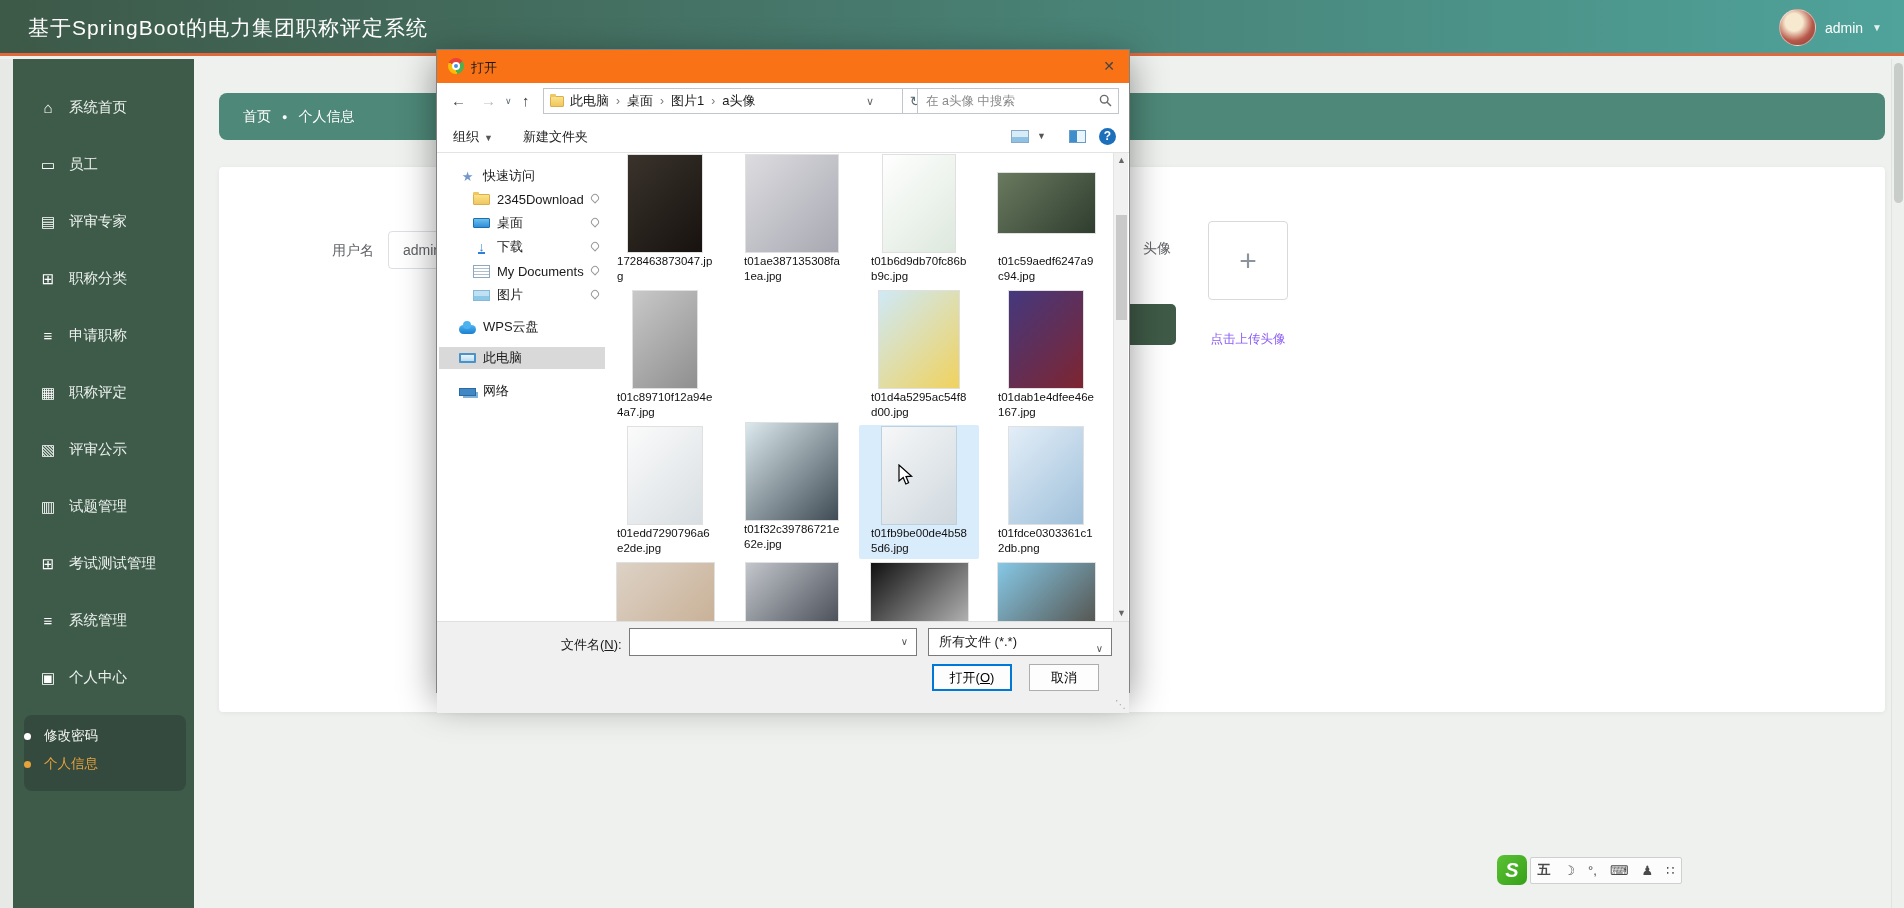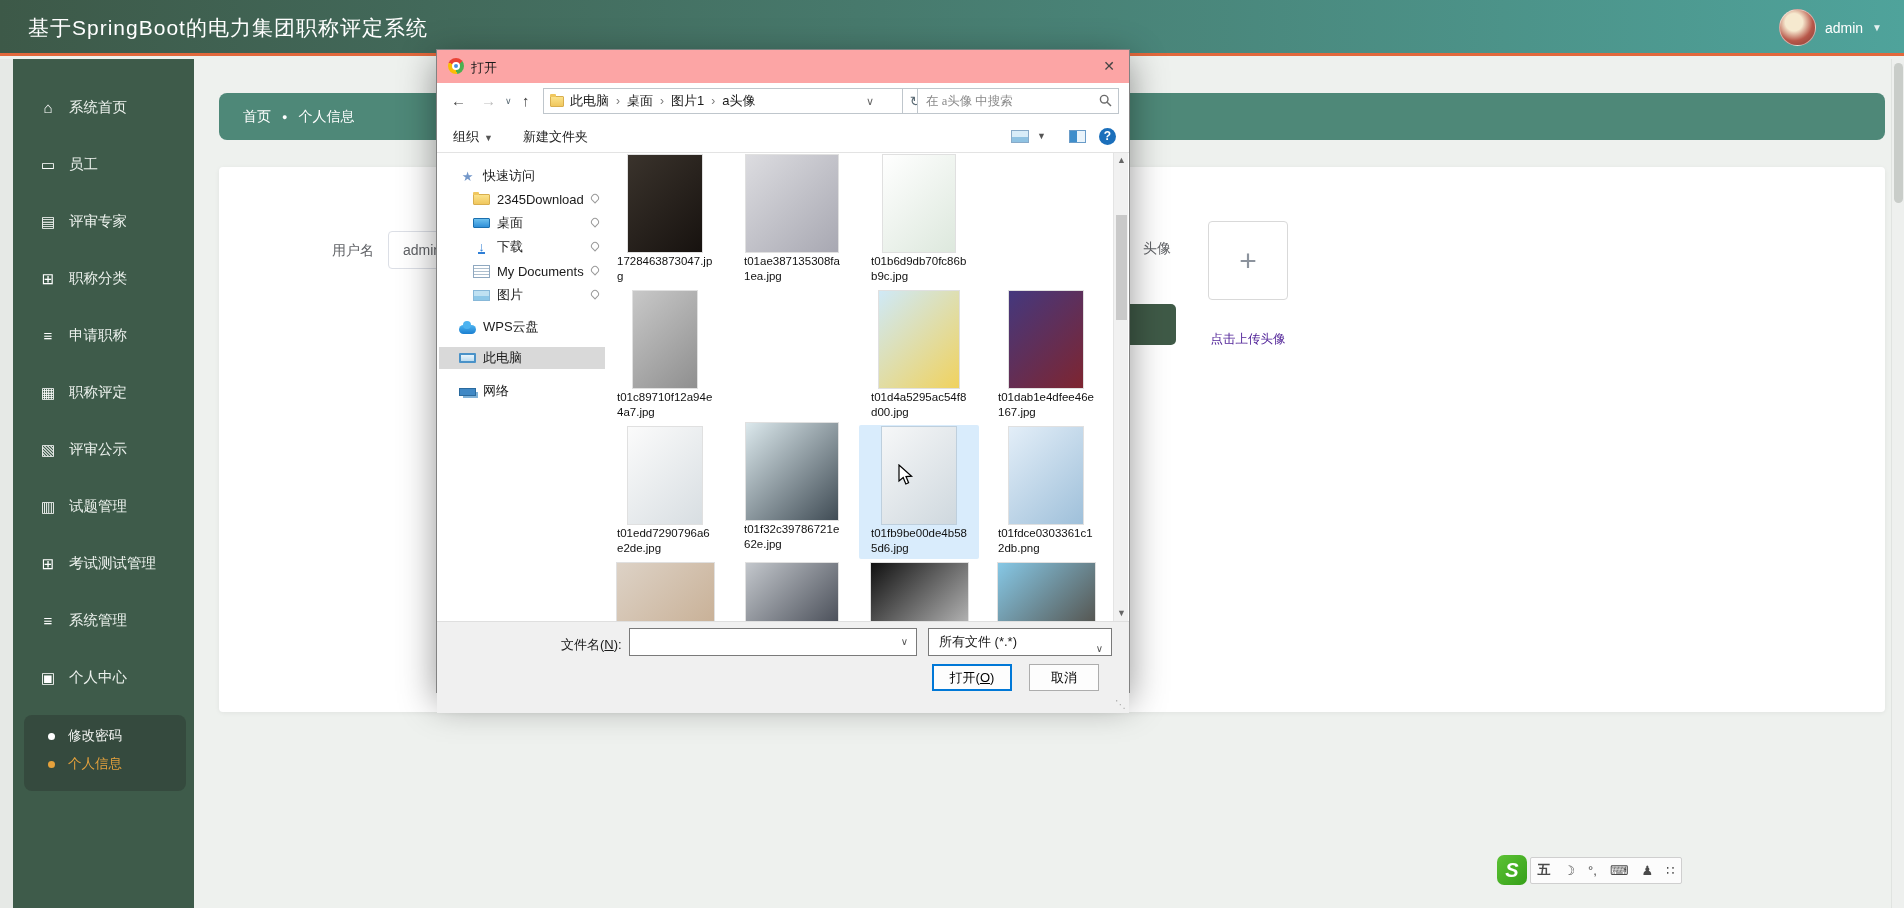--- a/index.html
+++ b/index.html
@@ -19,53 +19,53 @@
   
   #left-strip { position:absolute; left:0; top:59px; width:13px; height:849px; background:#e6e9e6; }
   #page-scrollbar { position:absolute; right:0; top:59px; width:13px; height:849px; background:#eef0ee; border-left:1px solid #e0e3e0; }
   #page-scroll-thumb { position:absolute; left:2px; top:4px; width:9px; height:140px; background:#c9cdc9; border-radius:5px; }
 
   
   #sidebar { position:absolute; left:13px; top:59px; width:181px; height:849px; background:#3e5b4a; }
   .side-item { position:relative; height:57px; display:flex; align-items:center; padding-left:26px; color:#edf2ee; font-size:14.5px; cursor:pointer; }
   .side-item .sicon { width:18px; margin-right:12px; font-size:15px; text-align:center; color:#fff; }
   #side-submenu { position:absolute; left:11px; top:656px; width:162px; height:76px; background:#354a3e; border-radius:8px; }
-  .sub-item { position:absolute; left:0; width:100%; height:28px; display:flex; align-items:center; padding-left:24px; font-size:13.5px; color:#f2f4f1; }
+  .sub-item { position:absolute; left:0; width:100%; height:28px; display:flex; align-items:center; font-size:13.5px; color:#f2f4f1; }
   .sub-item .bullet { width:7px; height:7px; border-radius:50%; background:#fff; margin-right:13px; }
   .sub-item.active { color:#e6a23c; }
   .sub-item.active .bullet { background:#e6a23c; }
 
   
   #breadcrumb-bar { position:absolute; left:219px; top:93px; width:1666px; height:47px; background:#4e8878; border-radius:8px; display:flex; align-items:center; padding-left:24px; color:#fff; font-size:14px; z-index:1; }
   #breadcrumb-bar .dot { font-size:9px; margin:0 11px; }
   #content-card { position:absolute; left:219px; top:167px; width:1666px; height:545px; background:#fff; border-radius:4px; box-shadow:0 1px 5px rgba(0,0,0,.06); z-index:1; }
   #username-label { position:absolute; left:264px; top:242px; width:110px; text-align:right; font-size:14px; color:#606266; z-index:1; }
   #username-input { position:absolute; left:388px; top:231px; width:310px; height:38px; border:1px solid #dcdfe6; border-radius:4px; background:#fff; font-size:14px; color:#606266; padding:0 14px; z-index:1; font-family:inherit; }
   #submit-button { position:absolute; left:1088px; top:304px; width:88px; height:41px; background:#3f5a47; border:none; border-radius:5px; z-index:1; cursor:pointer; }
   #avatar-label { position:absolute; left:1143px; top:240px; font-size:14px; color:#606266; z-index:1; }
   #avatar-upload { position:absolute; left:1208px; top:221px; width:80px; height:79px; border:1px solid #d9d9d9; border-radius:4px; background:#fff; display:flex; align-items:center; justify-content:center; color:#8c939d; font-size:30px; font-weight:200; z-index:1; cursor:pointer; }
-  #avatar-hint { position:absolute; left:1192px; top:331px; width:112px; text-align:center; font-size:12.5px; color:#4c1d95; z-index:1; }
+  #avatar-hint { position:absolute; left:1192px; top:331px; width:112px; text-align:center; font-size:12.5px; color:#8b5cf6; z-index:1; }
 
   
   #dialog { position:absolute; left:436px; top:49px; width:694px; height:644px; background:#fff; border:1px solid #828282; box-shadow:0 10px 34px rgba(0,0,0,.42); z-index:10; font-size:13px; color:#1a1a1a; }
-  #dlg-titlebar { position:absolute; left:0; top:0; width:100%; height:33px; background:#fca5a5; }
+  #dlg-titlebar { position:absolute; left:0; top:0; width:100%; height:33px; background:#f97316; }
   #chrome-icon { position:absolute; left:11px; top:8px; width:16px; height:16px; border-radius:50%;
     background:conic-gradient(from -65deg,#ea4335 0 120deg,#4caf50 120deg 240deg,#fbbc05 240deg 360deg); }
   #chrome-icon::after { content:""; position:absolute; left:4px; top:4px; width:8px; height:8px; border-radius:50%; background:#4a90e2; border:2px solid #fff; box-sizing:border-box; }
   #dlg-title { position:absolute; left:34px; top:9px; font-size:13px; }
   #dlg-close { position:absolute; right:14px; top:8px; font-size:14px; color:#444; cursor:pointer; }
 
   #dlg-addr-row { position:absolute; left:0; top:33px; width:100%; height:36px; }
   .nav-glyph { position:absolute; top:9px; font-size:15px; color:#5a6a74; cursor:pointer; }
   #addr-box { position:absolute; left:106px; top:5px; width:360px; height:26px; border:1px solid #bfc6cc; background:#fff; display:flex; align-items:center; padding-left:6px; }
   .crumb-sep { color:#7a7a7a; margin:0 7px; font-size:12px; }
   .crumb { font-size:13px; cursor:pointer; white-space:nowrap; }
   #addr-caret { position:absolute; right:28px; top:6px; font-size:11px; color:#666; }
   #addr-refresh { position:absolute; right:-27px; top:-1px; width:26px; height:26px; border:1px solid #bfc6cc; border-left:none; text-align:center; line-height:24px; color:#5a6a74; font-size:14px; cursor:pointer; }
-  #search-box { position:absolute; left:480px; top:5px; width:202px; height:26px; border:1px solid #bfc6cc; background:#fff;font-family:Liberation Serif, serif; }
+  #search-box { position:absolute; left:480px; top:5px; width:202px; height:26px; border:1px solid #bfc6cc; background:#fff; }
   #search-input { position:absolute; left:0; top:0; width:178px; height:24px; border:none; outline:none; font-size:12.5px; padding:0 8px; color:#333; font-family:inherit; }
   #search-input::placeholder { color:#8a8a8a; }
   #search-mag { position:absolute; right:6px; top:5px; }
 
   #dlg-toolbar { position:absolute; left:0; top:69px; width:100%; height:34px; border-bottom:1px solid #e3e3e3; }
   .tool-label { position:absolute; top:9px; font-size:13px; color:#222; cursor:pointer; }
   .tool-caret { font-size:9px; color:#555; margin-left:5px; }
   #view-icon { position:absolute; left:574px; top:11px; width:18px; height:13px; border:1px solid #88aac8; background:linear-gradient(#d8ecf8 55%,#8fc2e2 55%); cursor:pointer; }
   #view-caret { position:absolute; left:600px; top:12px; font-size:9px; color:#555; cursor:pointer; }
   #pane-icon { position:absolute; left:632px; top:11px; width:17px; height:13px; border:1px solid #6a9cc8; background:linear-gradient(90deg,#3f8ecb 0 45%,#eaf4fb 45%); cursor:pointer; }
@@ -311,20 +311,26 @@
           <div class="thumb" style="width: 92px; height: 97px; background: linear-gradient(135deg, rgb(220, 220, 224) 0%, rgb(168, 168, 178) 100%);"></div>
         </div>
         <div class="file-name">t01ae387135308fa1ea.jpg</div>
       </div>
       <div class="file-cell" style="left: 254px; top: 0px;">
         <div class="thumb-box">
           <div class="thumb" style="width: 72px; height: 97px; background: linear-gradient(135deg, rgb(255, 255, 255) 0%, rgb(221, 232, 221) 100%);"></div>
         </div>
         <div class="file-name">t01b6d9db70fc86bb9c.jpg</div>
       </div>
+      <div class="file-cell" style="left: 381px; top: 0px;">
+        <div class="thumb-box">
+          <div class="thumb" style="width: 97px; height: 60px; background: linear-gradient(135deg, rgb(106, 122, 95) 0%, rgb(47, 61, 47) 100%);"></div>
+        </div>
+        <div class="file-name">t01c59aedf6247a9c94.jpg</div>
+      </div>
       <div class="file-cell" style="left: 0px; top: 136px;">
         <div class="thumb-box">
           <div class="thumb" style="width: 64px; height: 97px; background: linear-gradient(135deg, rgb(200, 200, 200) 0%, rgb(143, 143, 143) 100%);"></div>
         </div>
         <div class="file-name">t01c89710f12a94e4a7.jpg</div>
       </div>
       <div class="file-cell" style="left: 254px; top: 136px;">
         <div class="thumb-box">
           <div class="thumb" style="width: 80px; height: 97px; background: linear-gradient(135deg, rgb(207, 233, 247) 0%, rgb(240, 210, 94) 100%);"></div>
         </div>

